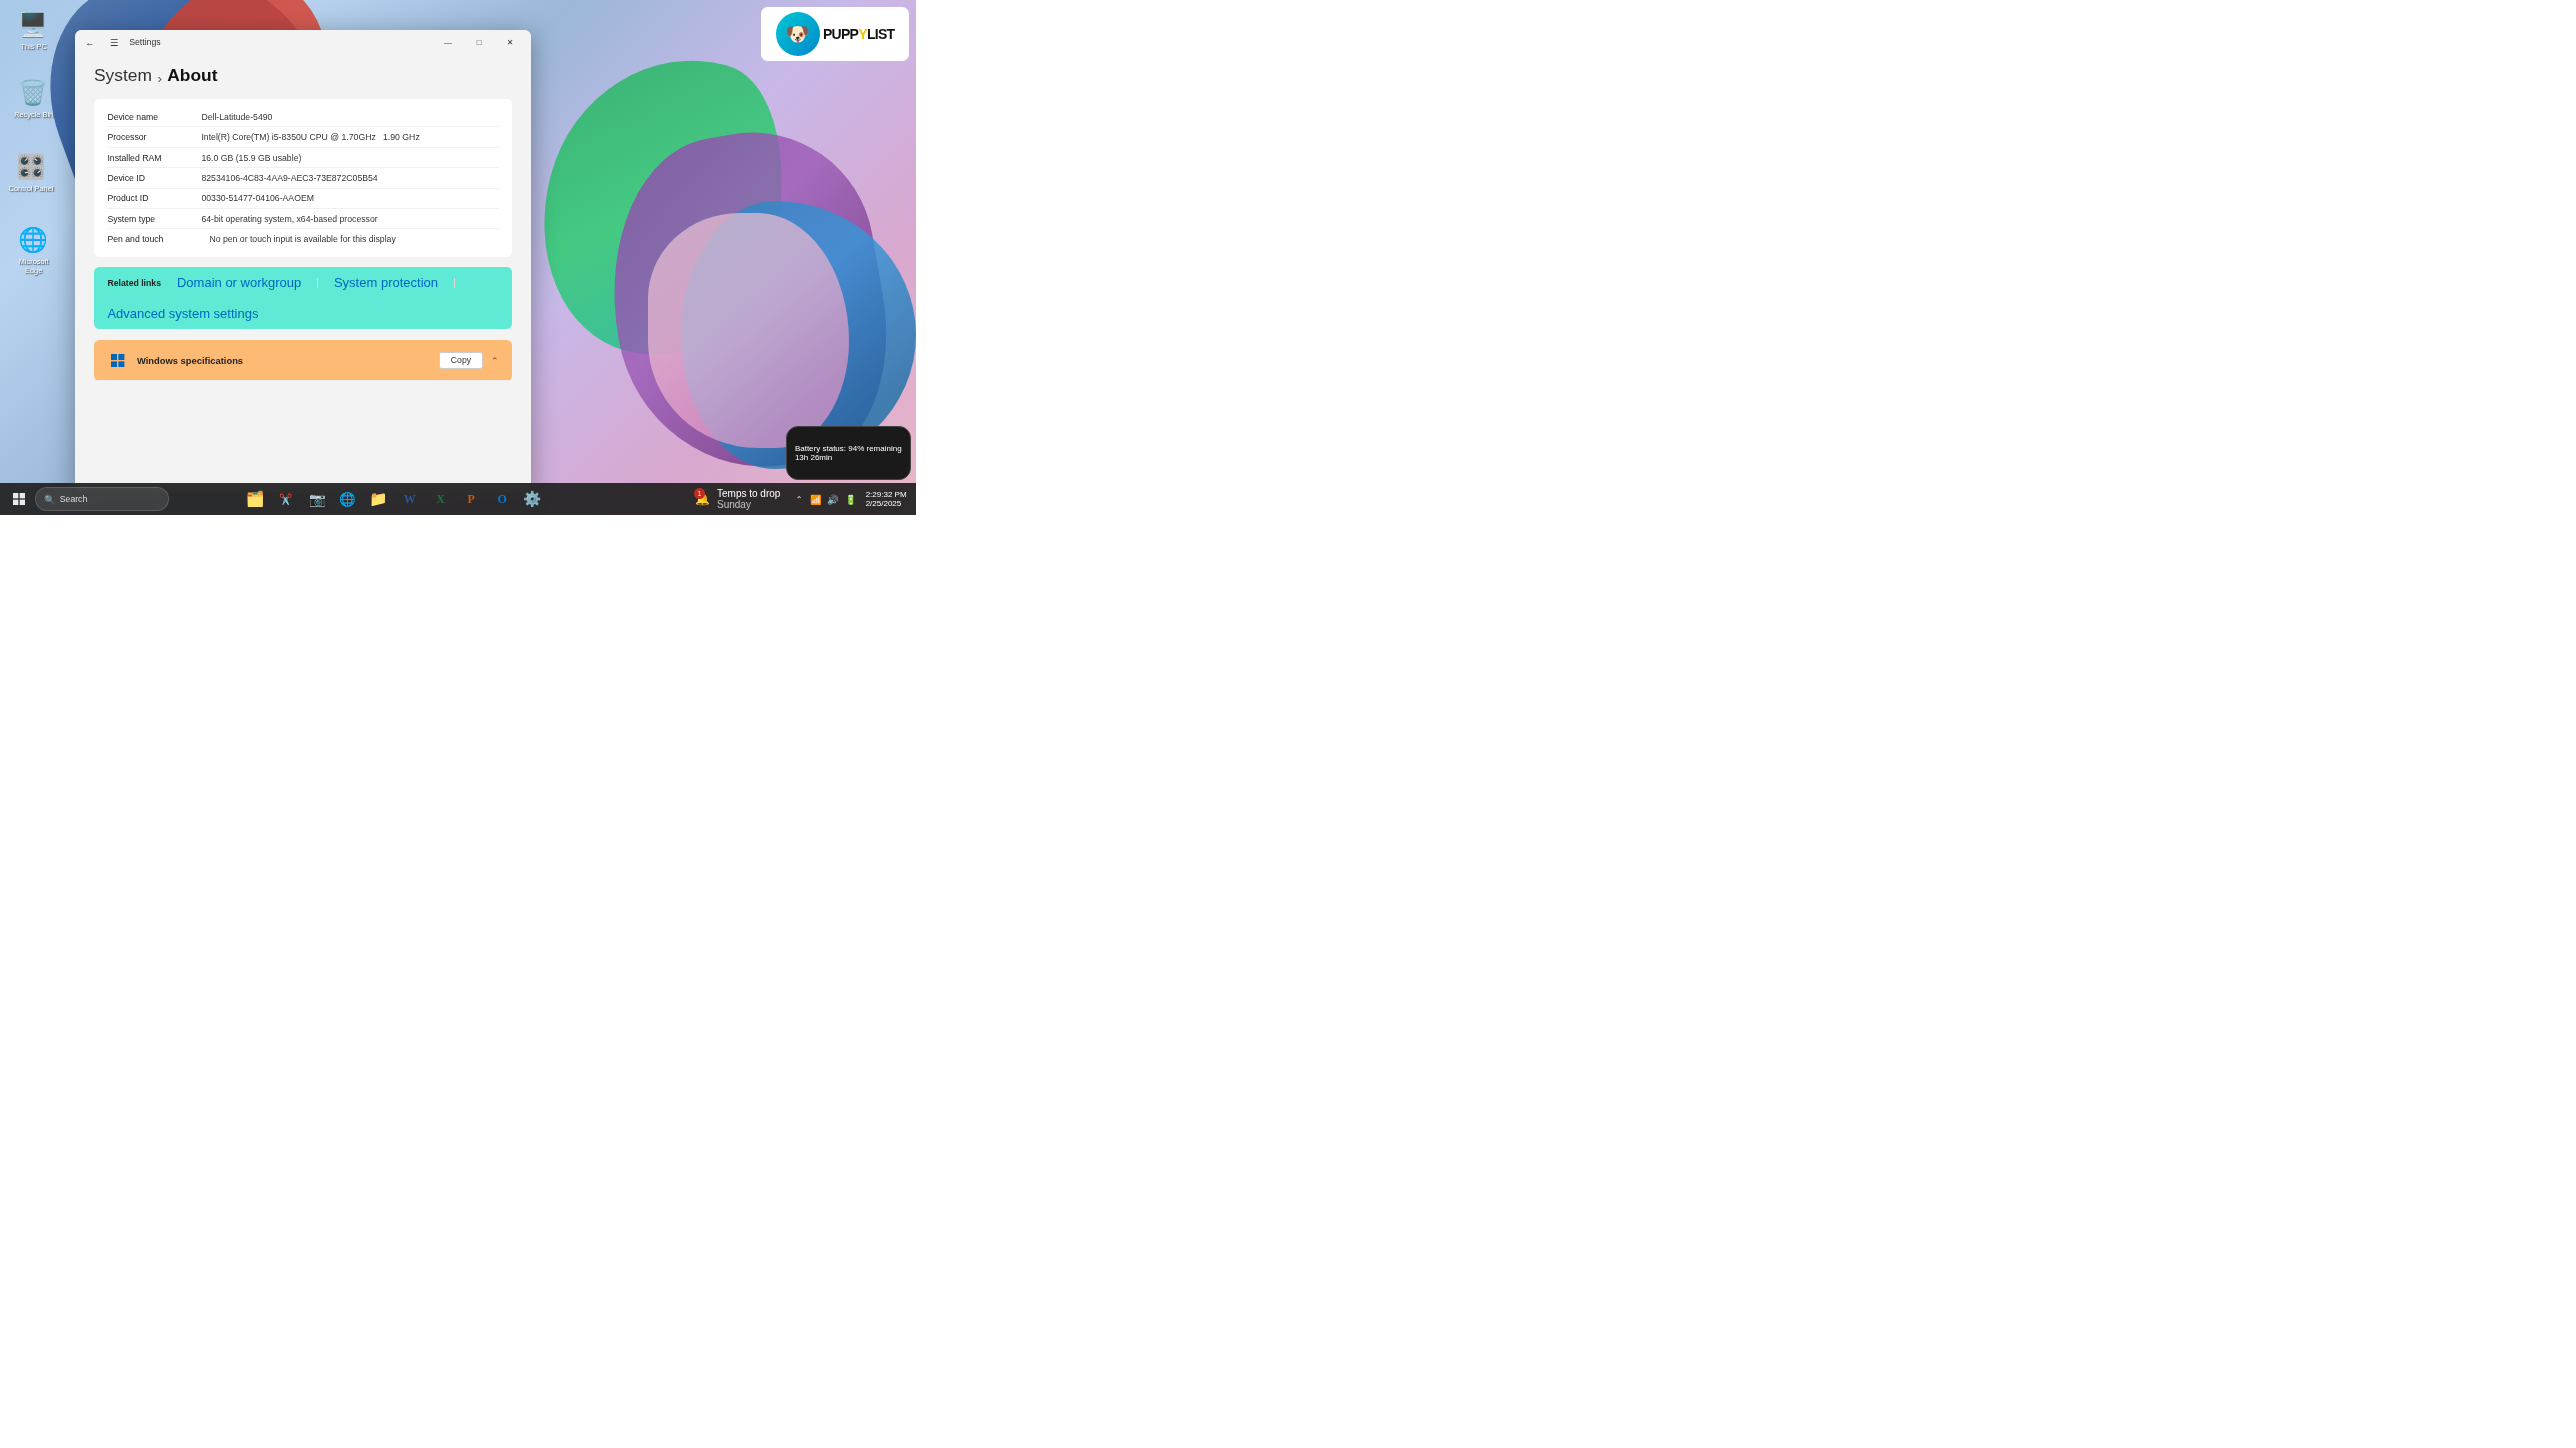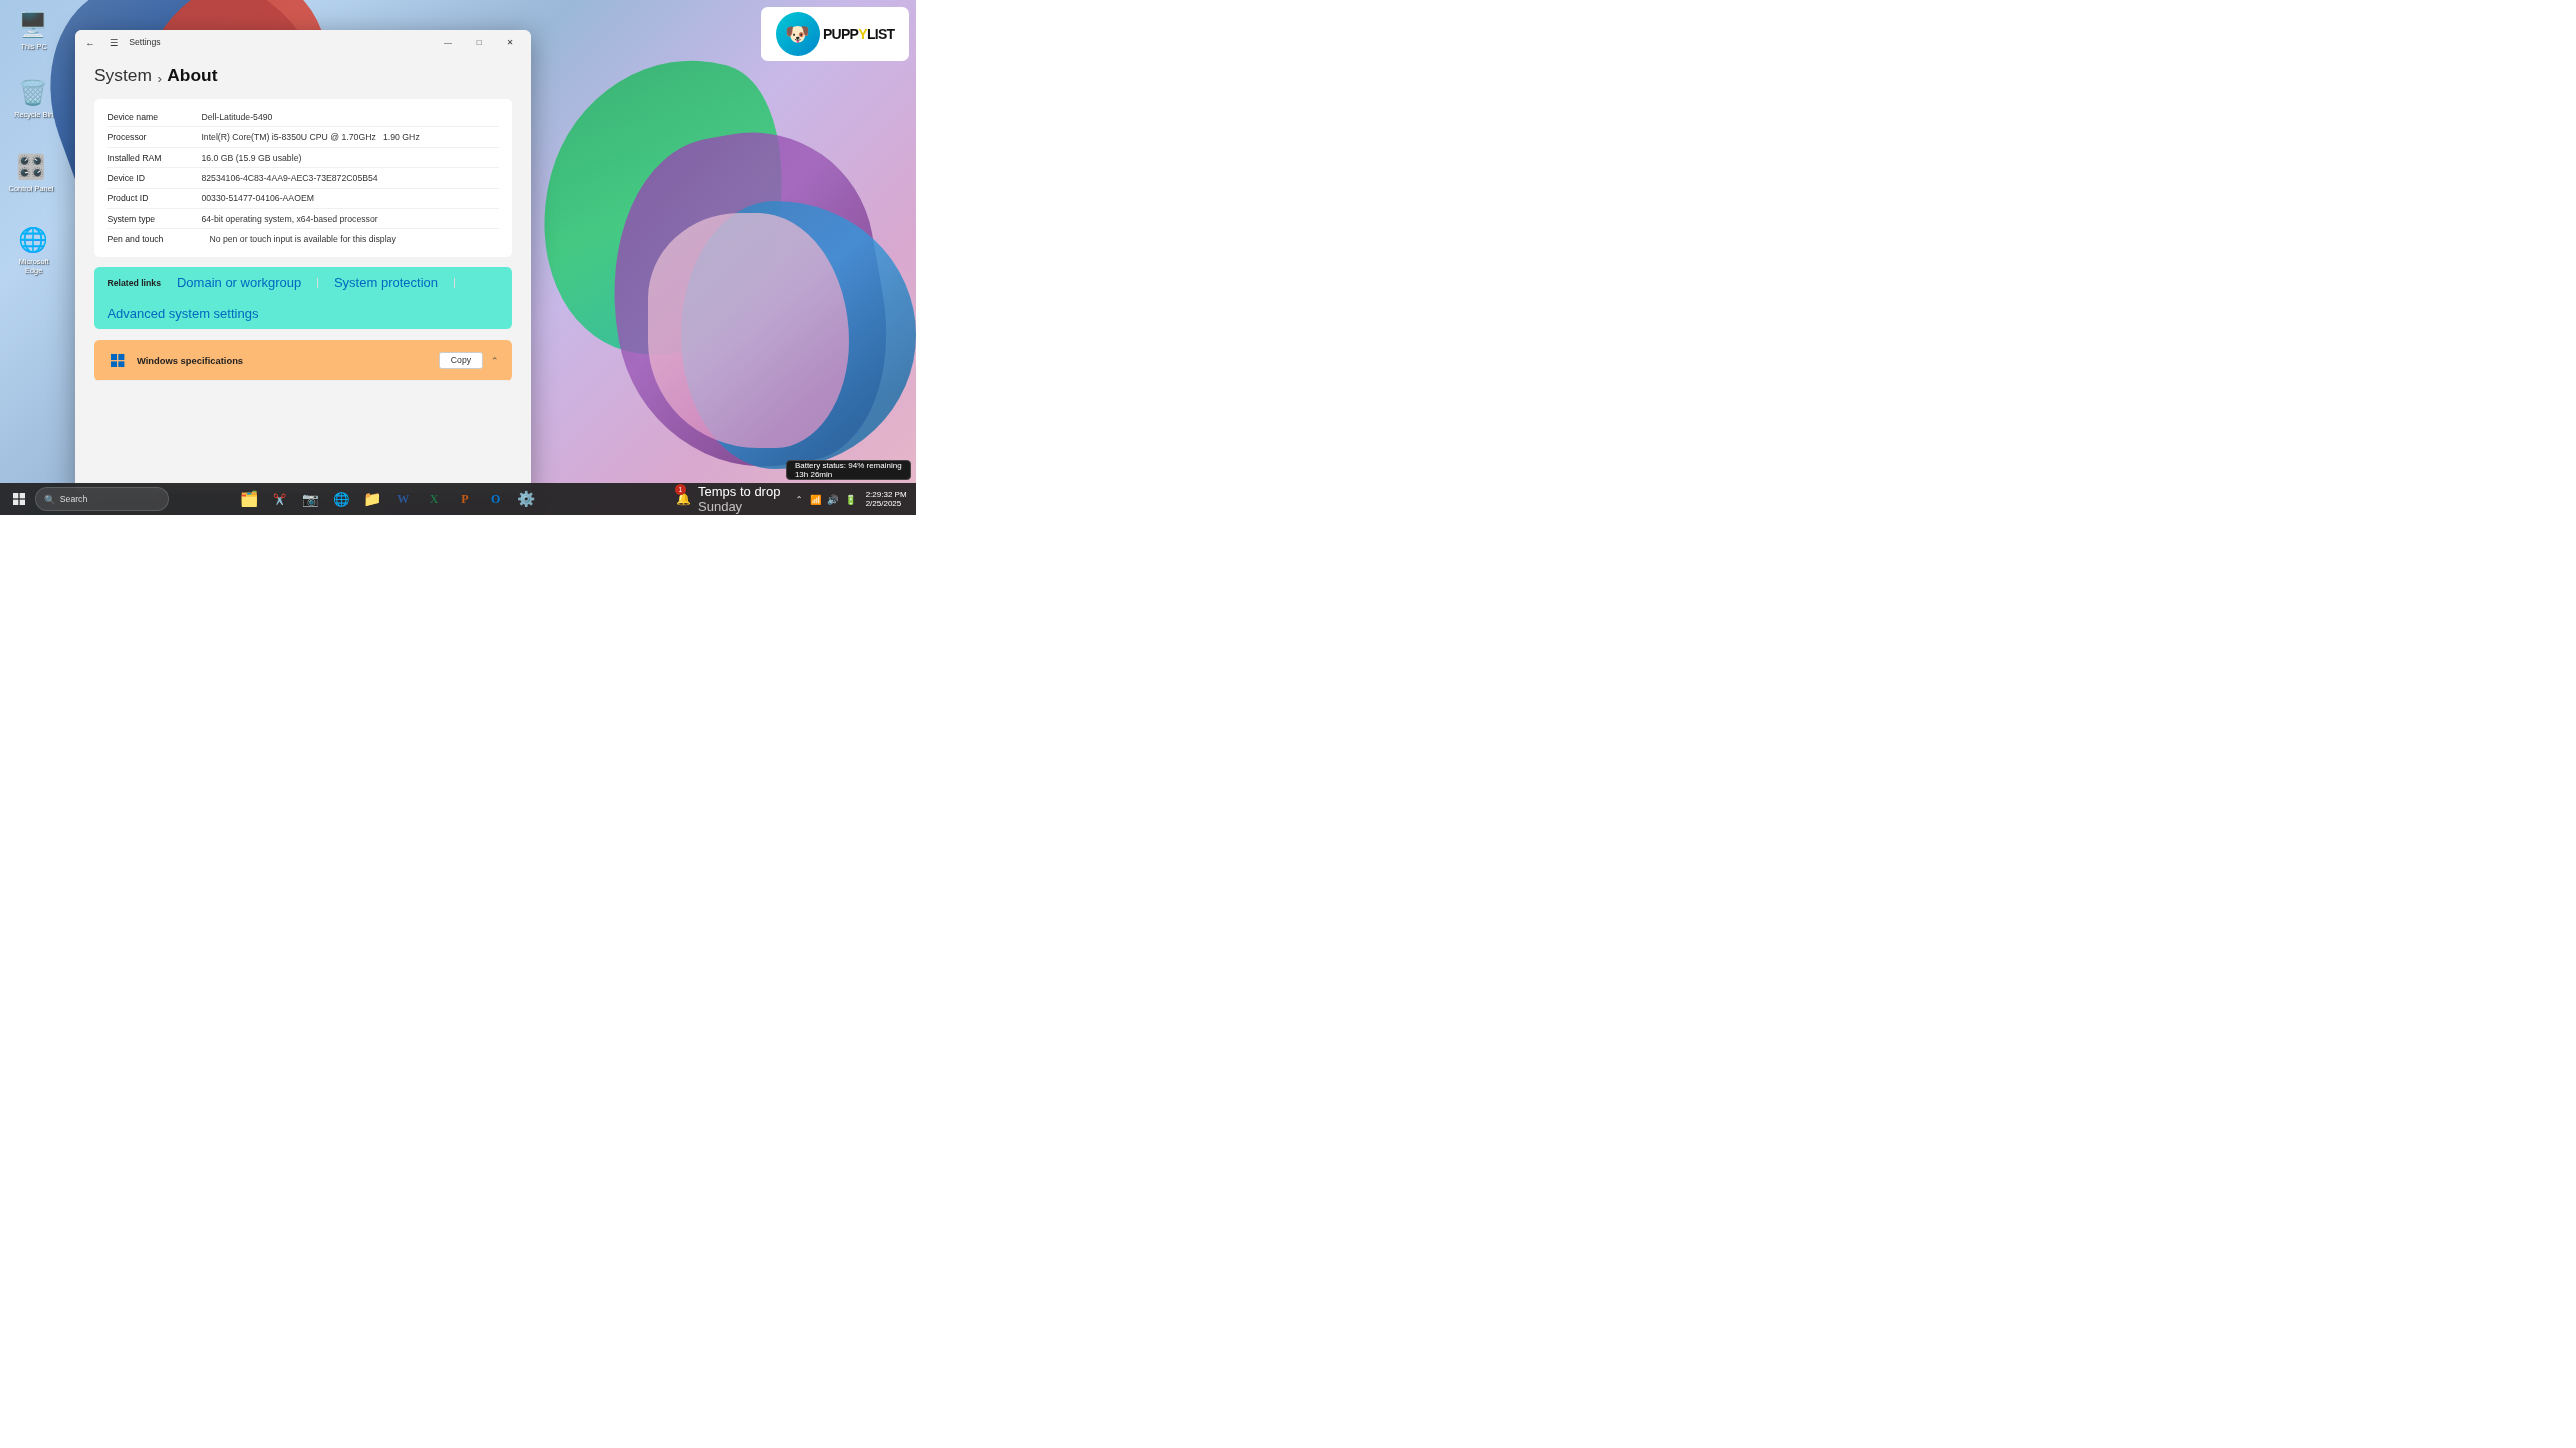--- a/index.html
+++ b/index.html
@@ -409,22 +409,22 @@
       width: 16px; height: 16px;
       display: flex; align-items: center; justify-content: center;
     }
 
     .battery-tooltip {
       position: absolute;
       bottom: 35px; right: 5.4px;
       background: #1a1a1a;
       color: white;
       font-size: 8px;
-      padding: 0 8px;
-      border-radius: 4px;
+      padding: 17px 8px;
+      border-radius: 12px;
       white-space: nowrap;
       pointer-events: none;
       border: 0.7px solid #444;
     }
 
     .clock-area {
       display: flex;
       flex-direction: column;
       align-items: flex-start;
       cursor: pointer;
@@ -447,21 +447,21 @@
       background: #c42b1c;
       border-radius: 50%;
       font-size: 6.7px;
       color: white;
       display: flex; align-items: center; justify-content: center;
     }
 
     .temps-widget {
       display: flex;
       flex-direction: column;
-      font-size: 13px;
+      font-size: 10px;
       color: white;
       cursor: pointer;
       padding: 1.3px 4px;
       border-radius: 2.7px;
     }
     .temps-title { font-weight: 500; }
     .temps-sub { color: rgba(255,255,255,0.7); }
 
     
     .window-content::-webkit-scrollbar { width: 4px; }

